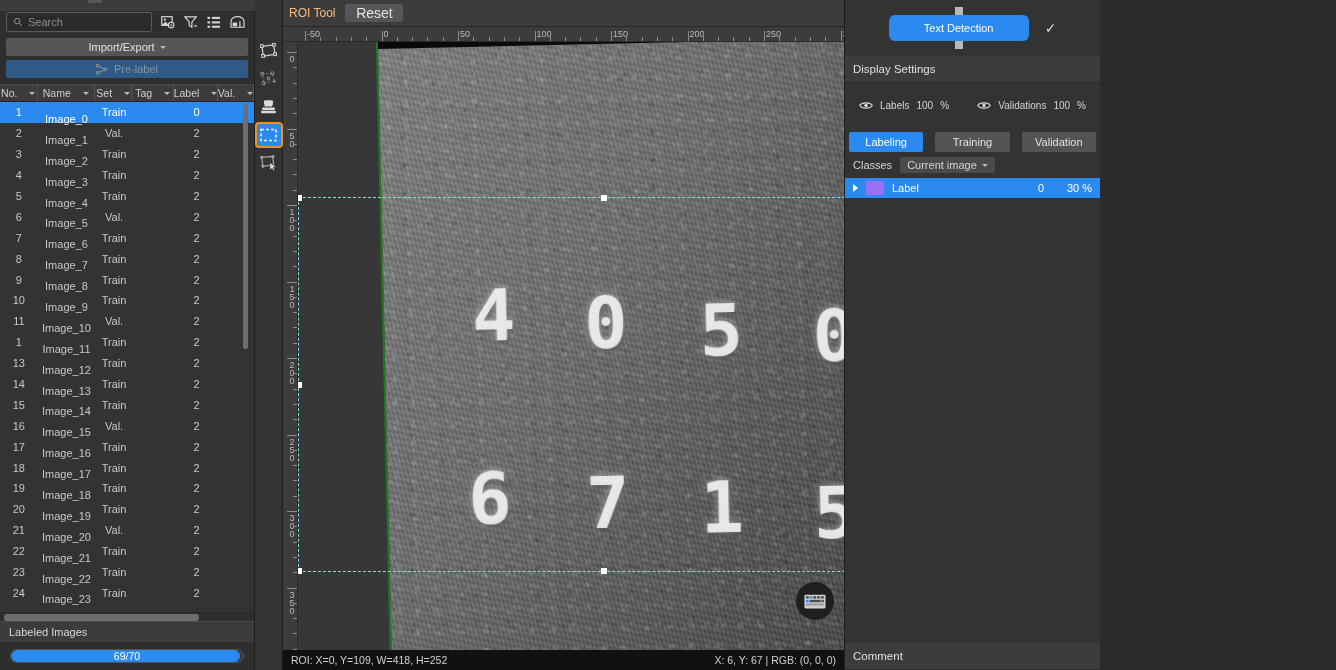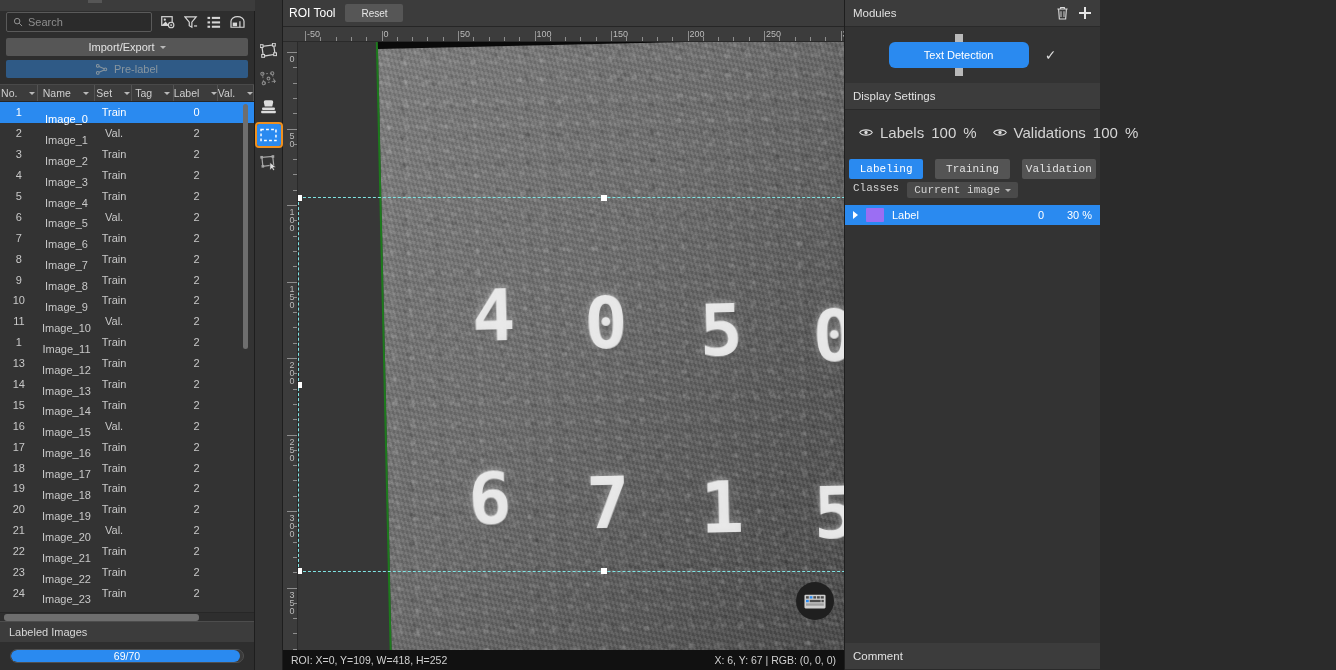--- a/index.html
+++ b/index.html
@@ -92,23 +92,23 @@
     width: 28px; background: #333333; border-right: 1px solid #1e1e1e;
     padding-top: 40px; display:flex; flex-direction:column; align-items:center; gap: 6px;
   }
   .tool { width: 24px; height: 22px; display:flex; align-items:center; justify-content:center; border-radius:2px; }
   .tool.active { background: #2a8af0; outline: 2px solid #f0901e; }
 
   
   #center { flex: 1; display: flex; flex-direction: column; background: #2b2b2b; position: relative; }
   .roi-bar { height: 27px; background: #3c3c3c; display:flex; align-items:center; padding-left: 6px; gap: 10px;
              border-bottom:1px solid #262626; }
-  .roi-bar .lbl { font-size: 12px; color: #ffffff; }
+  .roi-bar .lbl { font-size: 12px; color: #fdba74; }
   .roi-reset { width: 58px; height: 18px; background: #565656; border-radius:2px;
-               display:flex;align-items:center;justify-content:center; font-size:10px; color:#e6e6e6; }
+               display:flex;align-items:center;justify-content:center; font-size:14px; color:#e6e6e6; }
   .ruler-h { height: 15px; background: #3c3c3c; position: relative; overflow:hidden; border-bottom:1px solid #2a2a2a;}
   .ruler-h .tick { position:absolute; bottom:0; width:1px; background:#8e8e8e; }
   .ruler-h .tl { position:absolute; bottom:2px; font-size:9px; color:#bbbbbb; padding-left:2px; }
   .canvas-area { flex:1; display:flex; position:relative; }
   .ruler-v { width: 15px; background: #3c3c3c; position: relative; overflow:hidden; border-right:1px solid #2a2a2a;}
   .ruler-v .tick { position:absolute; right:0; height:1px; background:#8e8e8e; }
   .ruler-v .tl { position:absolute; right:2px; font-size:9px; color:#bbbbbb;
                  writing-mode: vertical-rl; text-orientation: upright; letter-spacing:-2px; line-height:7px; }
   #viewport { flex:1; position:relative; background: #373737; overflow:hidden; }
 
@@ -168,31 +168,31 @@
   .sec-hdr .sp { flex:1; }
   .sec-hdr .act { margin-left: 9px; }
 
   .modules-body { height: 56px; background:#333333; position:relative; display:flex; align-items:center; justify-content:center; }
   .module-node { width: 140px; height: 26px; background:#2a8af0; border-radius: 6px;
                  display:flex; align-items:center; justify-content:center; color:#fff; font-size:11px; position:relative; }
   .module-node .port { position:absolute; left:50%; margin-left:-4px; width:8px; height:8px; background:#b9b9b9; }
   .module-node .port.t { top:-8px; } .module-node .port.b { bottom:-8px; }
   .module-check { margin-left: 16px; color:#dcdcdc; font-size:14px; }
 
-  .ds-body { height: 45px; display:flex; align-items:center; padding: 0 14px; gap: 8px; font-size:15px; }
+  .ds-body { height: 45px; display:flex; align-items:center; padding: 0 14px; gap: 8px; font-size:10px; }
   .ds-item { display:flex; align-items:center; gap: 7px; }
   .ds-item .pct { color:#d6d6d6; }
   .ds-gap { width: 48px; }
 
-  .tabs { display:flex; gap: 12px; padding: 4px 4px 0 4px; font-family: Liberation Mono, monospace; }
+  .tabs { display:flex; gap: 12px; padding: 4px 4px 0 4px; }
   .tab { flex:1; height: 20px; background:#545454; color:#e2e2e2; font-size:11px;
          display:flex; align-items:center; justify-content:center; border-radius:2px; }
   .tab.active { background:#2a8af0; color:#fff; }
 
-  .classes-row { height: 20px; display:flex; gap:8px; padding: 0 8px; margin-top:3px; font-size:11px;font-family:Liberation Mono, monospace; }
+  .classes-row { height: 20px; display:flex; align-items:center; gap:8px; padding: 0 8px; margin-top:3px; font-size:11px; }
   .cur-img-dd { background:#4a4a4a; border-radius:2px; height:16px; display:flex; align-items:center; gap:5px; padding: 0 7px; }
 
   .class-row { height: 20px; background:#2a8af0; display:flex; align-items:center; padding: 0 8px; gap: 8px;
                color:#fff; font-size:11px; margin-top:3px; }
   .class-row .tri { width:0;height:0;border-top:4px solid transparent;border-bottom:4px solid transparent;border-left:5px solid #ffffff; }
   .class-row .swatch { width: 18px; height: 14px; background:#9b6ef3; border-radius:1px; }
   .class-row .nm { flex:1; }
   .class-row .cnt { width: 28px; text-align:right; }
   .class-row .pc { width: 40px; text-align:right; }
 
@@ -737,37 +737,20 @@
     </div>
 
     <div class="statusbar">
       <span>ROI: X=0, Y=109, W=418, H=252</span>
       <span>X: 6, Y: 67 | RGB: (0, 0, 0)</span>
     </div>
   </div>
 
   <div id="right-panel">
 
-    <div class="sec-hdr">
-      <span>Modules</span>
-      <span class="sp"></span>
-      <span class="act ic">
-        <svg width="13" height="14" viewBox="0 0 14 15">
-            <path d="M1.5 3.2 h11 M5 3.2 V1.6 h4 v1.6 M2.8 3.2 L3.6 14 h6.8 L11.2 3.2" fill="none" stroke="#dcdcdc" stroke-width="1.2"></path>
-            <line x1="5.4" y1="5.6" x2="5.4" y2="11.8" stroke="#dcdcdc" stroke-width="1"></line>
-            <line x1="8.6" y1="5.6" x2="8.6" y2="11.8" stroke="#dcdcdc" stroke-width="1"></line>
-          </svg>
-      </span>
-      <span class="act ic">
-        <svg width="14" height="14" viewBox="0 0 14 14">
-            <line x1="7" y1="1" x2="7" y2="13" stroke="#e6e6e6" stroke-width="2"></line>
-            <line x1="1" y1="7" x2="13" y2="7" stroke="#e6e6e6" stroke-width="2"></line>
-          </svg>
-      </span>
-    </div>
 
     <div class="modules-body">
       <div class="module-node">
         <span class="port t"></span>
         <span>Text Detection</span>
         <span class="port b"></span>
       </div>
       <span class="module-check">✓</span>
     </div>
 

